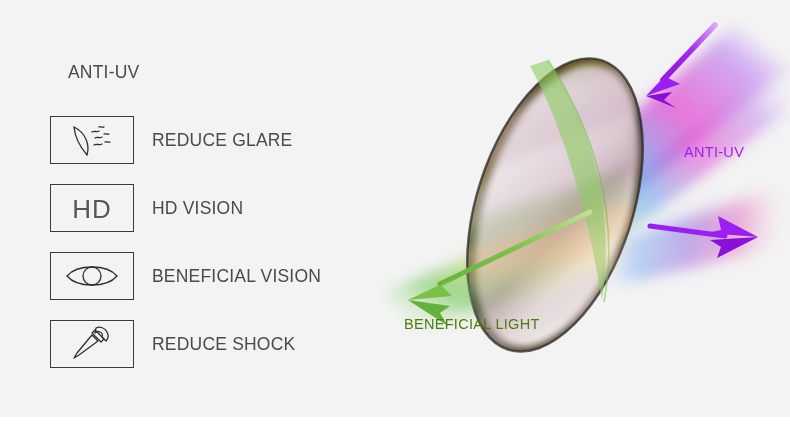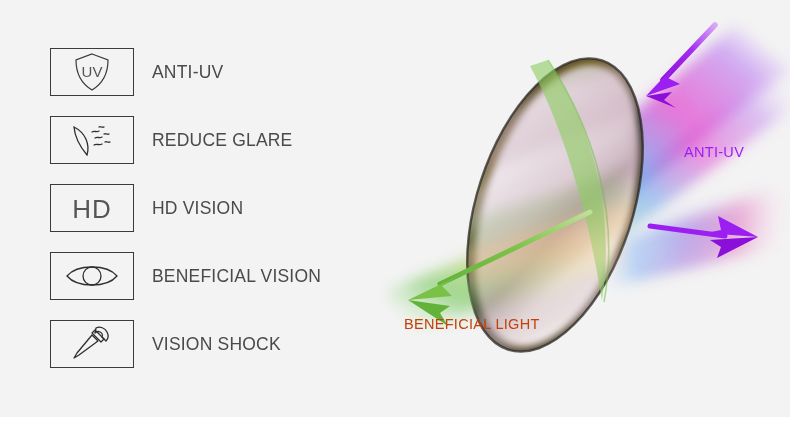--- a/index.html
+++ b/index.html
@@ -85,39 +85,33 @@
     white-space: nowrap;
   }
   #caption-anti-uv {
     left: 684px;
     top: 144px;
     color: #9b1ff0;
   }
   #caption-beneficial {
     left: 404px;
     top: 316px;
-    color: #c2410c;
+    color: #4d7c0f;
   }
 </style>
 </head>
 <body>
 
 <div id="stage">
 
   <div id="bg-panel"></div>
 
   <div id="feature-list">
 
     <div class="feature-row">
-      <div class="feature-icon-box">
-        <svg width="48" height="42" viewBox="0 0 48 42">
-          <path d="M24 3 L40 9 C40 24 34 33 24 39 C14 33 8 24 8 9 Z" fill="none" stroke="#3a3a3a" stroke-width="1.2"></path>
-          <text class="uv-text" x="24" y="26" text-anchor="middle">UV</text>
-        </svg>
-      </div>
       <div class="feature-label">ANTI-UV</div>
     </div>
 
     <div class="feature-row">
       <div class="feature-icon-box">
         <svg width="52" height="38" viewBox="0 0 52 38">
           <g fill="none" stroke="#2f2f2f" stroke-width="1.3" stroke-linecap="round">
             <path d="M8 6 C20 12 24 24 21 34 C16 28 9 18 8 6 Z"></path>
             <path d="M26 11 c3-2 4 1 7-1"></path>
             <path d="M29 17 c3-2 4 1 7-1"></path>
@@ -155,21 +149,21 @@
     <div class="feature-row">
       <div class="feature-icon-box">
         <svg width="46" height="40" viewBox="0 0 46 40">
           <g fill="none" stroke="#2f2f2f" stroke-width="1.3" stroke-linejoin="round">
             <path d="M27 4 c4-2 9 0 11 4 c2 4 1 7-1 9 l-4-4 c1-2 0-4-2-5 c-2-1-4 0-5 1 Z"></path>
             <path d="M26 6 l-3 3 l9 9 l3-3 Z"></path>
             <path d="M23 11 L8 29 l-3 5 l5-3 L29 17 Z"></path>
           </g>
         </svg>
       </div>
-      <div class="feature-label">VISION SHOCK</div>
+      <div class="feature-label">REDUCE SHOCK</div>
     </div>
 
   </div>
 
   <div id="illustration">
     <svg width="410" height="440" viewBox="0 0 410 440">
       <defs>
 
         <filter id="softBlur" x="-40%" y="-40%" width="180%" height="180%">
           <feGaussianBlur stdDeviation="7"></feGaussianBlur>

